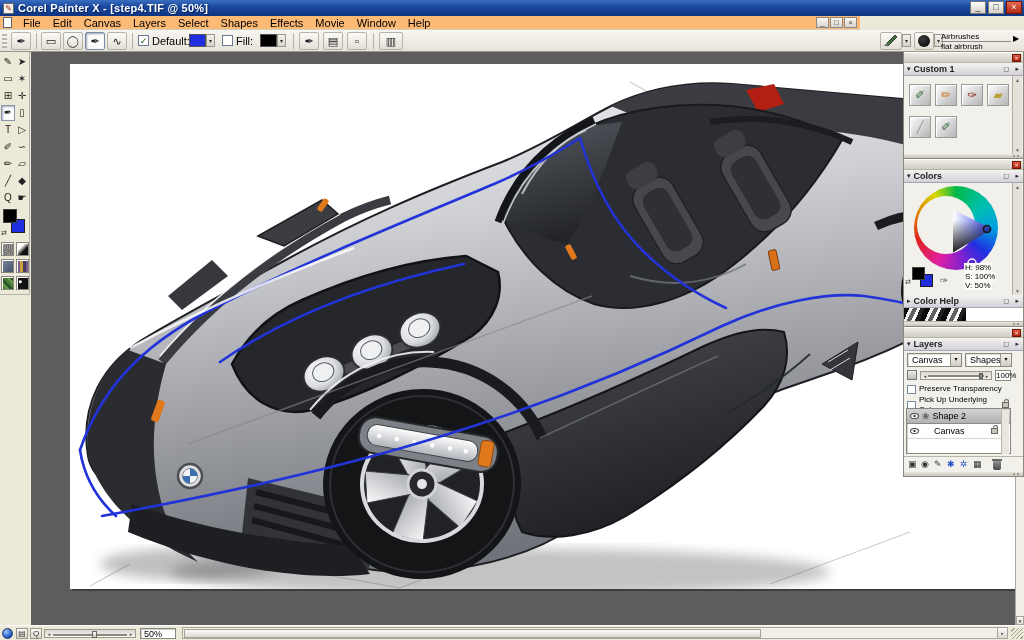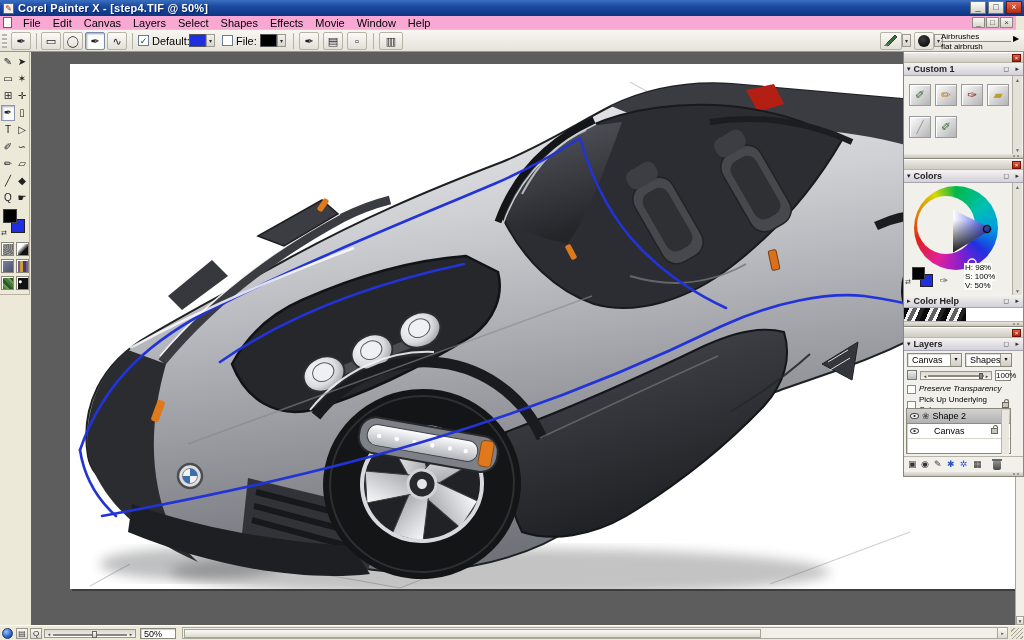--- a/index.html
+++ b/index.html
@@ -14,21 +14,21 @@
   #app-icon { width:11px; height:11px; margin:0 4px 0 3px; background:#f4f2ec; border:1px solid #6a6a6a;
     display:flex; align-items:center; justify-content:center; font-size:8px; color:#b03010; }
   #title-text { color:#fff; font-weight:bold; font-size:11px; letter-spacing:.2px;
     text-shadow:1px 1px 1px #04205c; white-space:nowrap; }
   .wbtns { position:absolute; right:2px; top:1px; display:flex; gap:2px; }
   .wbtn { width:16px; height:13px; font-size:9px; line-height:11px; text-align:center;
     background:linear-gradient(#fdfdfb,#d5d2ca); border:1px solid #7a786f; color:#333; }
   .wbtn.close { background:linear-gradient(#e8694f,#b02a14); color:#fff; border-color:#701505; }
 
   
-  #menubar { position:absolute; left:0; top:16px; width:1016px; height:14px; background:#f9a8d4;
+  #menubar { position:absolute; left:0; top:16px; width:860px; height:14px; background:#fdba74;
     border-bottom:1px solid #d2cfc2; display:flex; align-items:center; }
   #doc-icon { width:9px; height:11px; margin:0 5px 0 3px; background:#fff; border:1px solid #55637a; position:relative; }
   .menu-item { padding:0 6px; height:14px; line-height:14px; font-size:11px; }
   .childbtns { position:absolute; right:3px; top:1px; display:flex; gap:1px; }
   .cbtn { width:13px; height:11px; font-size:8px; line-height:9px; text-align:center;
     background:linear-gradient(#f8f7f3,#d8d5cd); border:1px solid #8a887f; color:#444; }
 
   
   #propbar { position:absolute; left:0; top:30px; width:1024px; height:22px;
     background:linear-gradient(#f8f6f1,#e6e3da); border-bottom:1px solid #999588; }
@@ -210,21 +210,21 @@
   <div class="pbtn" style="left:41px;">▭</div>
   <div class="pbtn" style="left:63px;">◯</div>
   <div class="pbtn pressed" style="left:85px;">✒</div>
   <div class="pbtn" style="left:107px;">∿</div>
   <div class="psep" style="left:132px;"></div>
   <div class="pcheck" style="left:138px;">✓</div>
   <div class="plabel" style="left:152px;">Default:</div>
   <div class="pswatch" style="left:189px; background:#1f2fe0;"></div>
   <div class="pdd" style="left:206px;">▾</div>
   <div class="pcheck" style="left:222px;"></div>
-  <div class="plabel" style="left:236px;">File:</div>
+  <div class="plabel" style="left:236px;">Fill:</div>
   <div class="pswatch" style="left:260px; background:#000;"></div>
   <div class="pdd" style="left:277px;">▾</div>
   <div class="psep" style="left:293px;"></div>
   <div class="pbtn" style="left:299px;">✒</div>
   <div class="pbtn" style="left:323px;">▤</div>
   <div class="pbtn" style="left:347px;">▫</div>
   <div class="psep" style="left:373px;"></div>
   <div class="pbtn" style="left:379px; width:24px;">▥</div>
 
   <div class="pbtn" style="left:880px; width:22px;">
@@ -587,21 +587,21 @@
         <span class="dd">▾</span>
       </div>
       <div id="lay-opacity-icon"></div>
       <div id="lay-slider">
         <span class="slider-end" style="left:0;">◂</span>
         <span class="slider-end" style="right:0;">▸</span>
         <div class="groove"></div>
           <div class="thumb"></div>
       </div>
       <div id="lay-opacity-val">100%</div>
-      <div class="lcheckrow" style="top:33px;font-style:italic;">
+      <div class="lcheckrow" style="top:33px;">
         <span class="lcheck"></span>
         <span>Preserve Transparency</span>
       </div>
       <div class="lcheckrow" style="top:44px; width:102px;">
         <span class="lcheck"></span>
         <span style="flex:1;">Pick Up Underlying Color</span>
         <span class="lock"></span>
       </div>
       <div id="layer-list">
         <div class="lrow sel">

